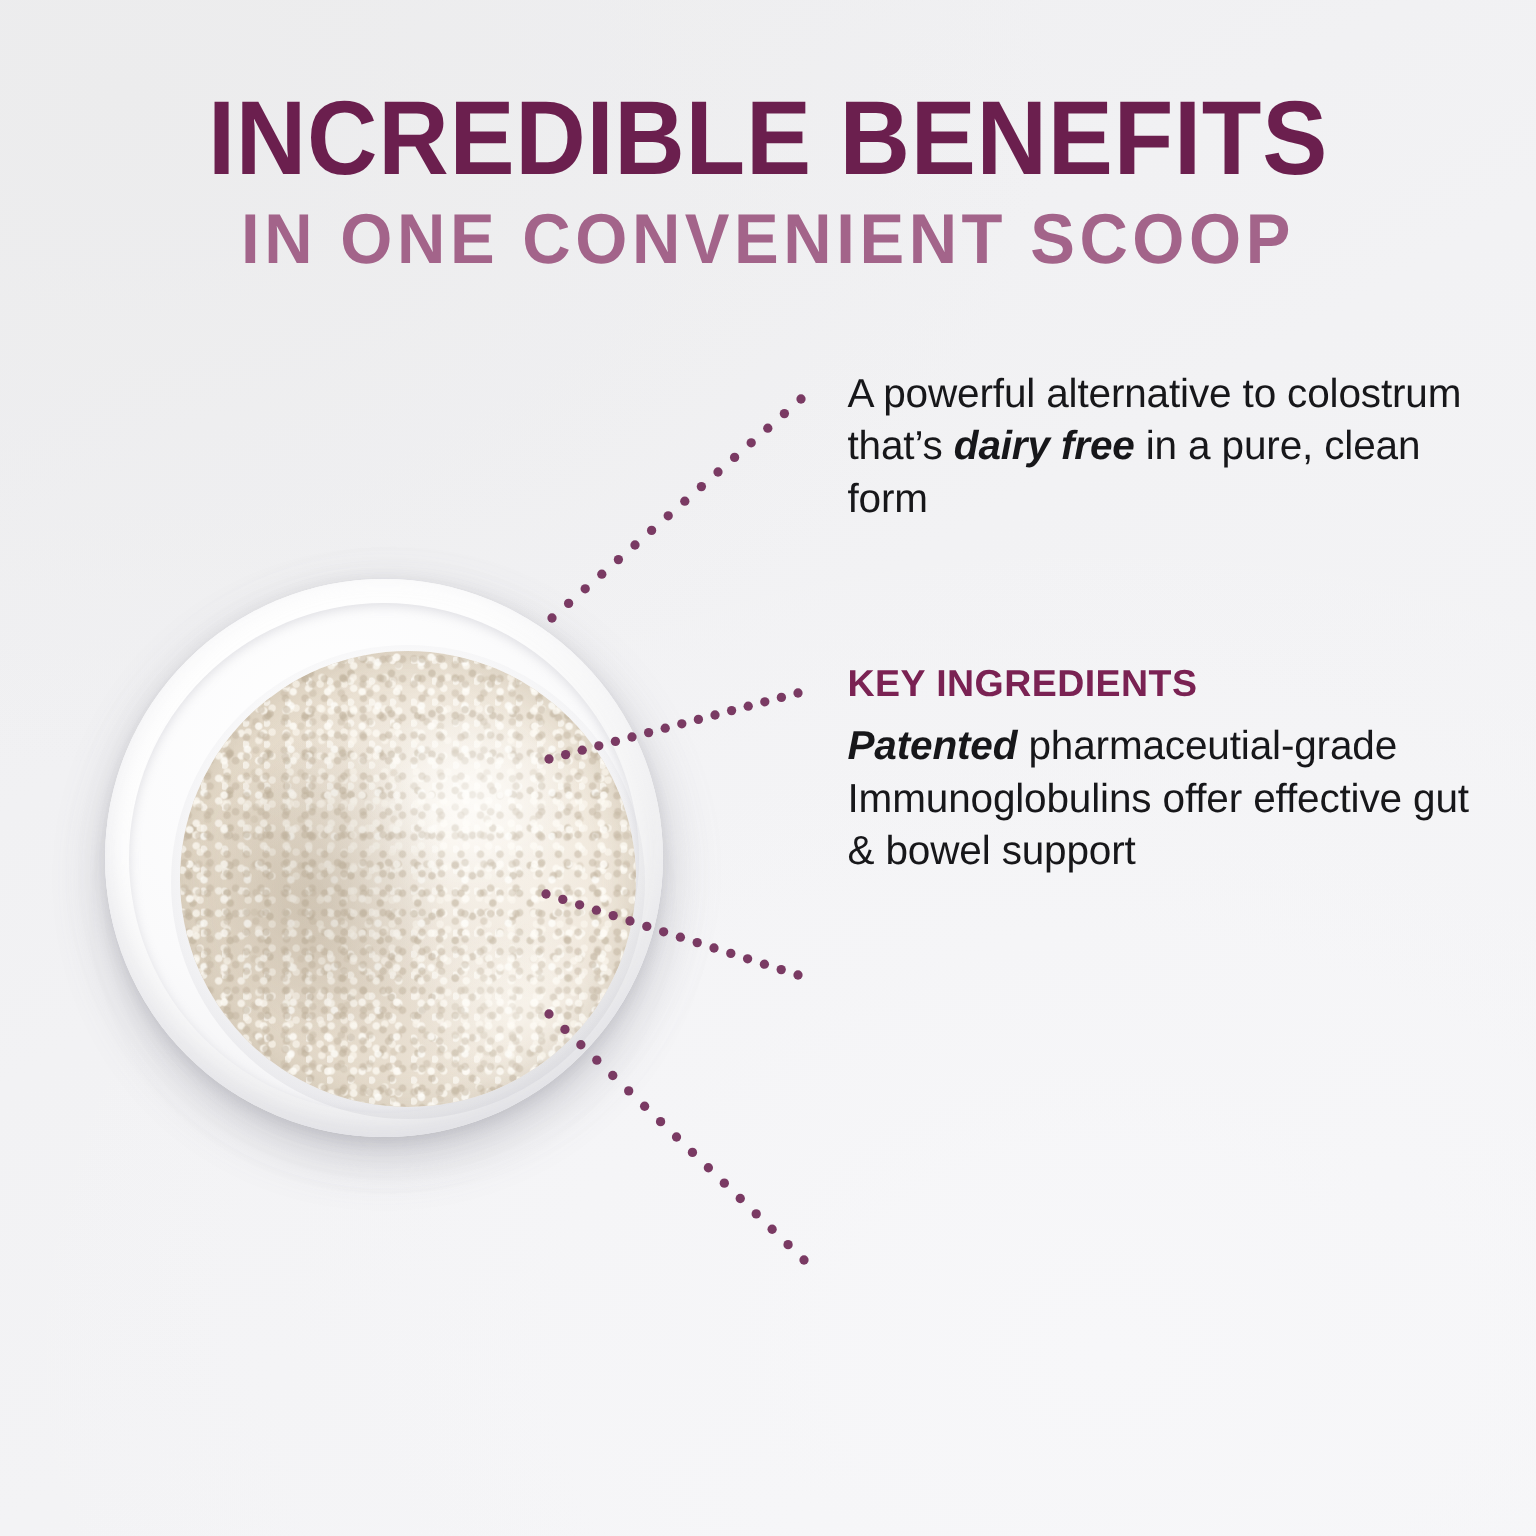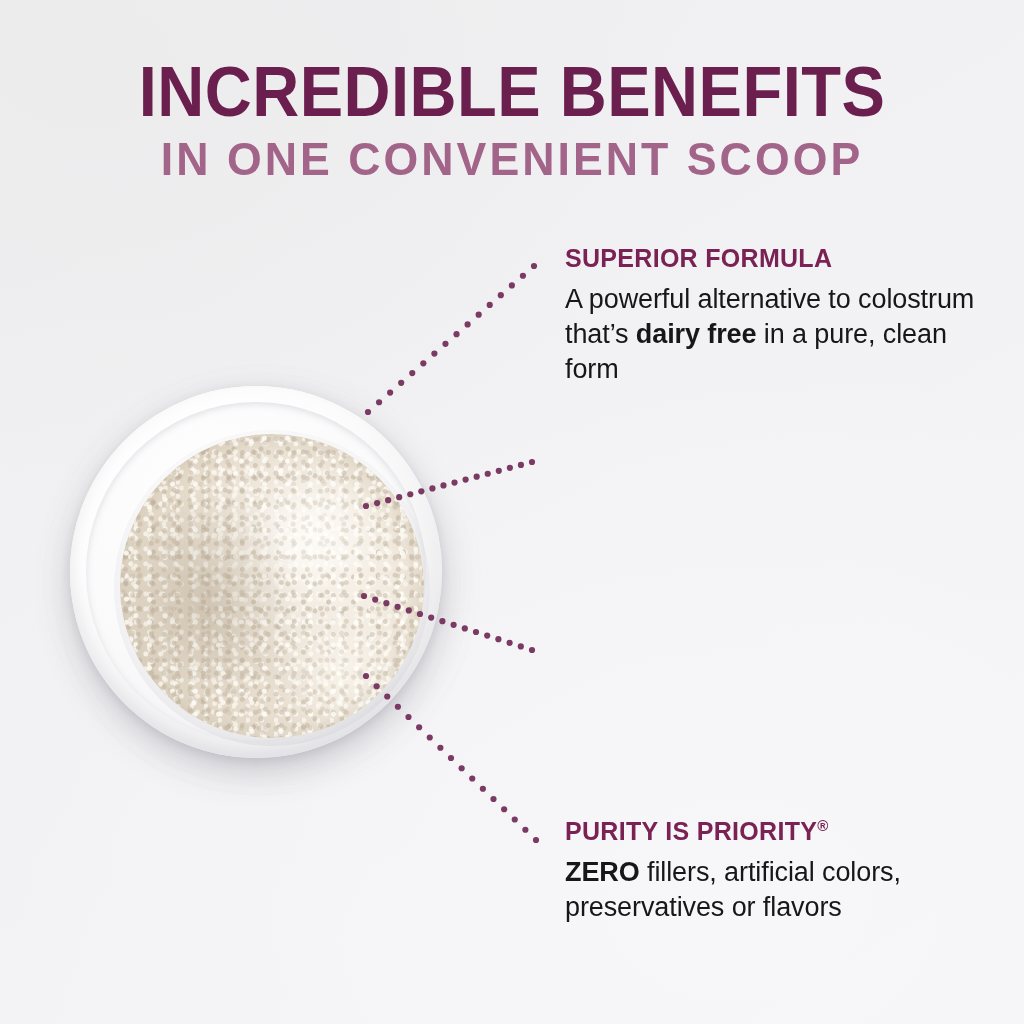--- a/index.html
+++ b/index.html
@@ -109,21 +109,21 @@
   .b-head{
     font-size:25px;font-weight:700;color:#7a2253;
     letter-spacing:0.3px;line-height:1.1;margin-bottom:9px;
     white-space:nowrap;
   }
   .b-head .reg{font-size:15px;vertical-align:super;line-height:0;}
   .b-body{
     font-size:27px;line-height:1.30;color:#17171a;font-weight:400;
     letter-spacing:-0.1px;
   }
-  .b-body b{font-weight:700;}
+  .b-body b{font-weight:700;font-style:italic;}
   .blk1{top:245px;}
   .blk2{top:443px;}
   .blk3{top:633px;}
   .blk4{top:818px;}
 </style>
 </head>
 <body>
 
 <div id="stage">
 
@@ -215,27 +215,26 @@
         <circle cx="504.13" cy="809.25" r="3.1" fill="#7a3a63"></circle>
         <circle cx="514.75" cy="819.50" r="3.1" fill="#7a3a63"></circle>
         <circle cx="525.38" cy="829.75" r="3.1" fill="#7a3a63"></circle>
         <circle cx="536.00" cy="840.00" r="3.1" fill="#7a3a63"></circle>
       </g>
     </svg>
 
   <div class="blocks">
 
     <div class="block blk1">
-      <div class="b-head"><span>SUPERIOR FORMULA</span></div>
       <div class="b-body"><span>A powerful alternative to colostrum that’s </span><b>dairy free</b><span> in a pure, clean form</span></div>
     </div>
 
+    <div class="block blk2">
+      <div class="b-head"><span>KEY INGREDIENTS</span></div>
+      <div class="b-body"><b>Patented</b><span> pharmaceutial-grade Immunoglobulins offer effective gut &amp; bowel support</span></div>
+    </div>
 
     <div class="block blk3">
     </div>
 
-    <div class="block blk4">
-      <div class="b-head"><span>PURITY IS PRIORITY</span><span class="reg">®</span></div>
-      <div class="b-body"><b>ZERO</b><span> fillers, artificial colors, preservatives or flavors</span></div>
-    </div>
 
   </div>
 </div>
 
 </body></html>

